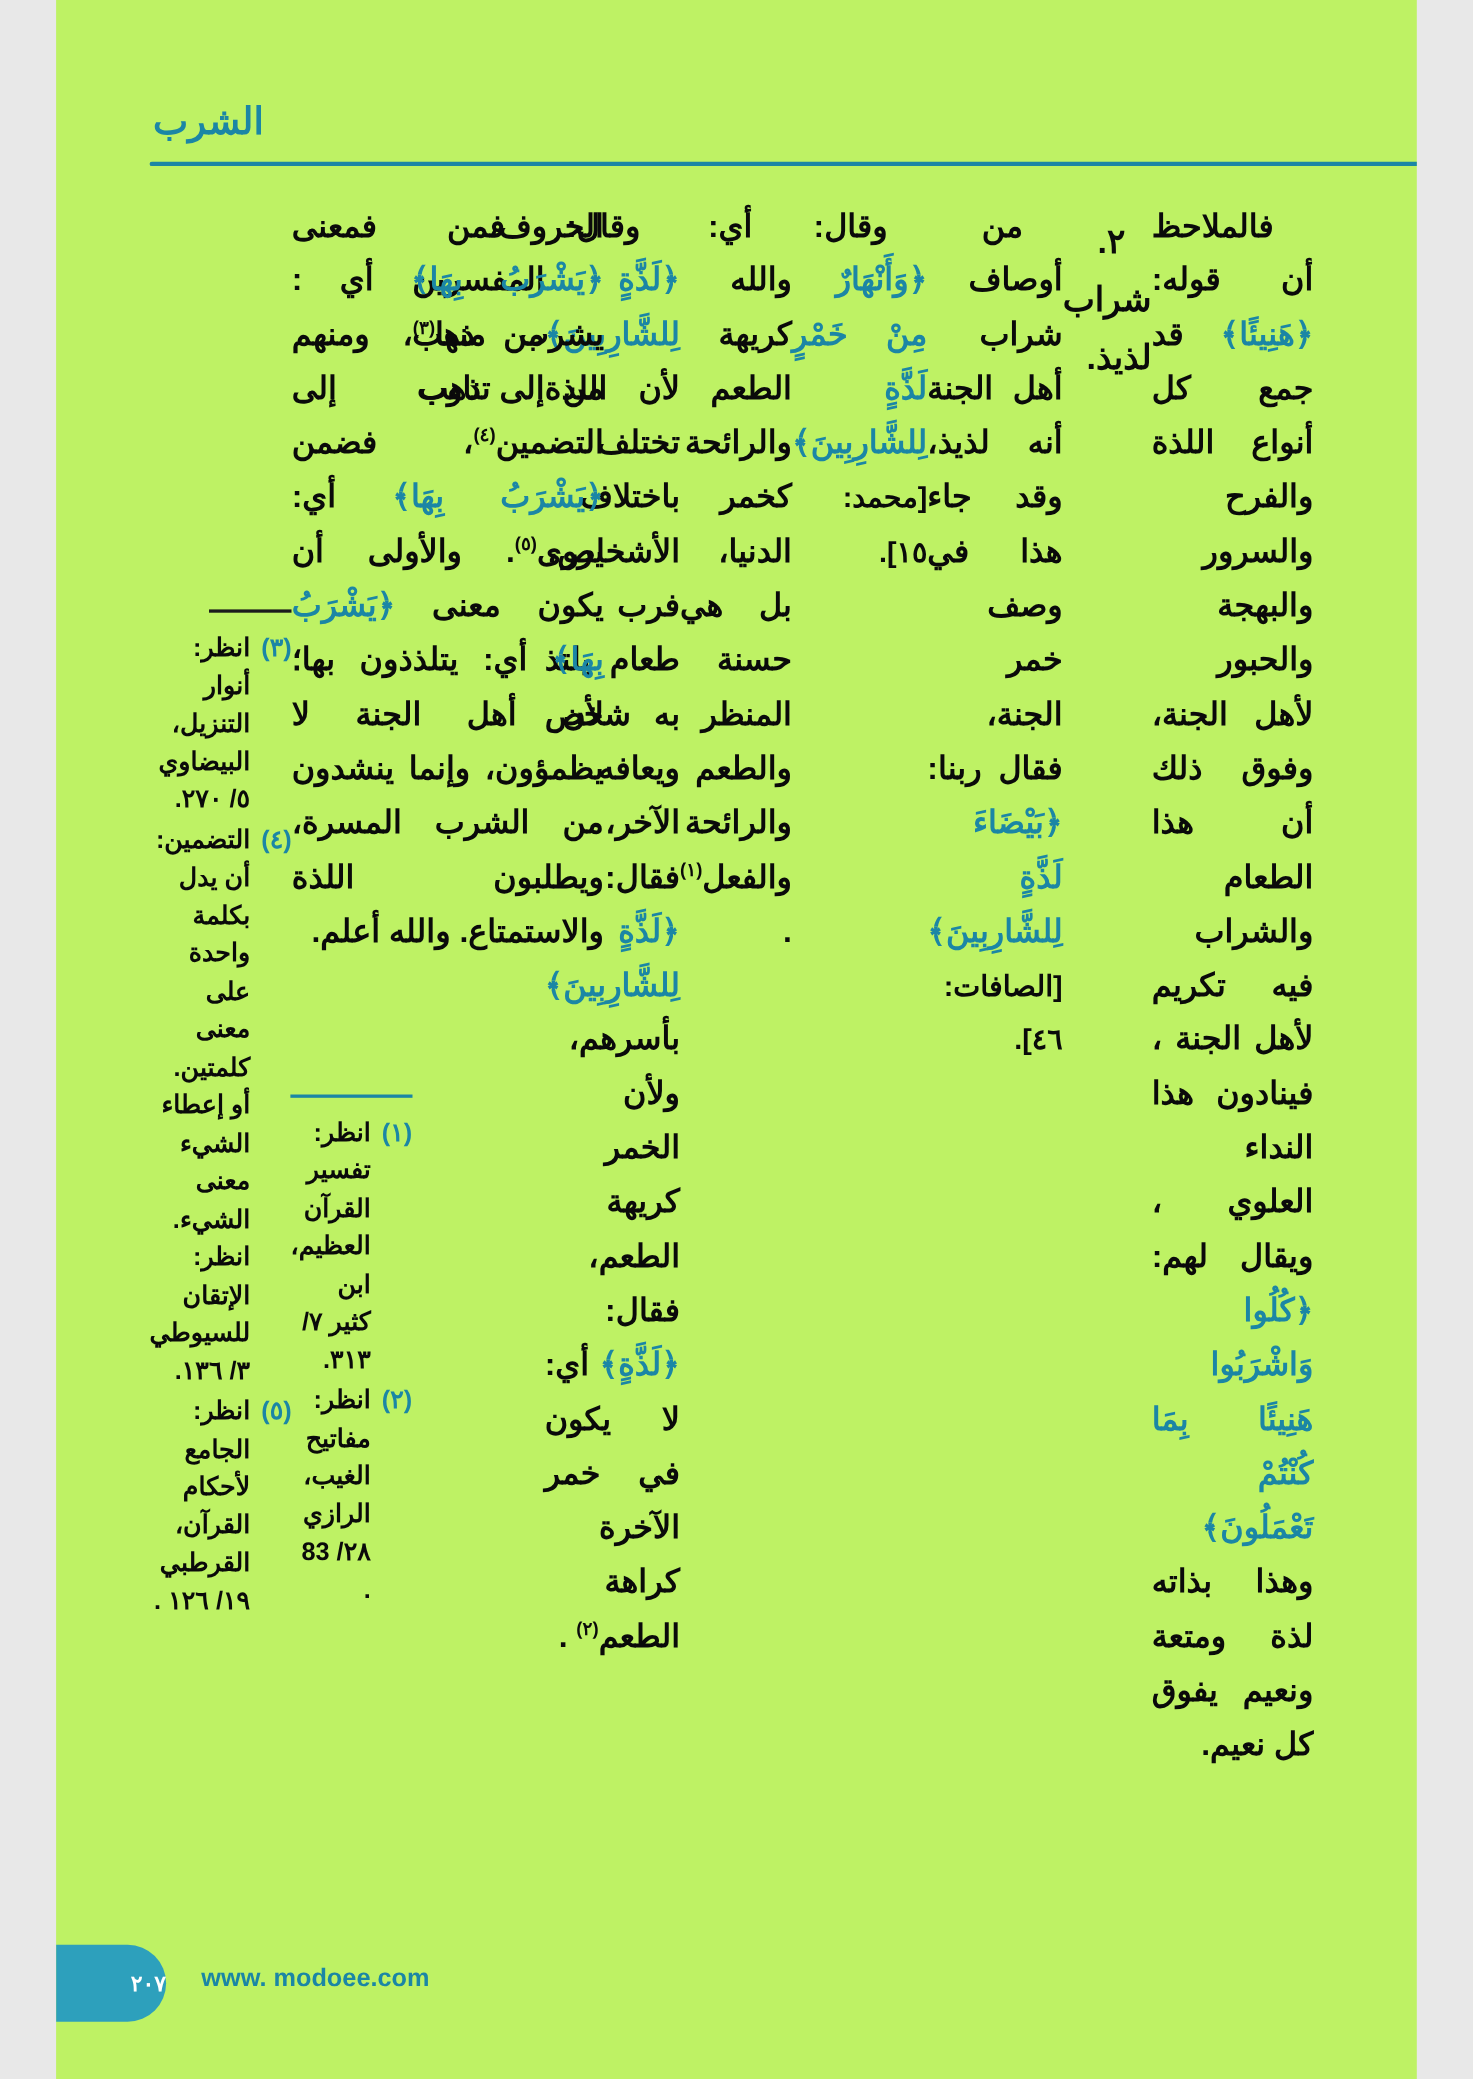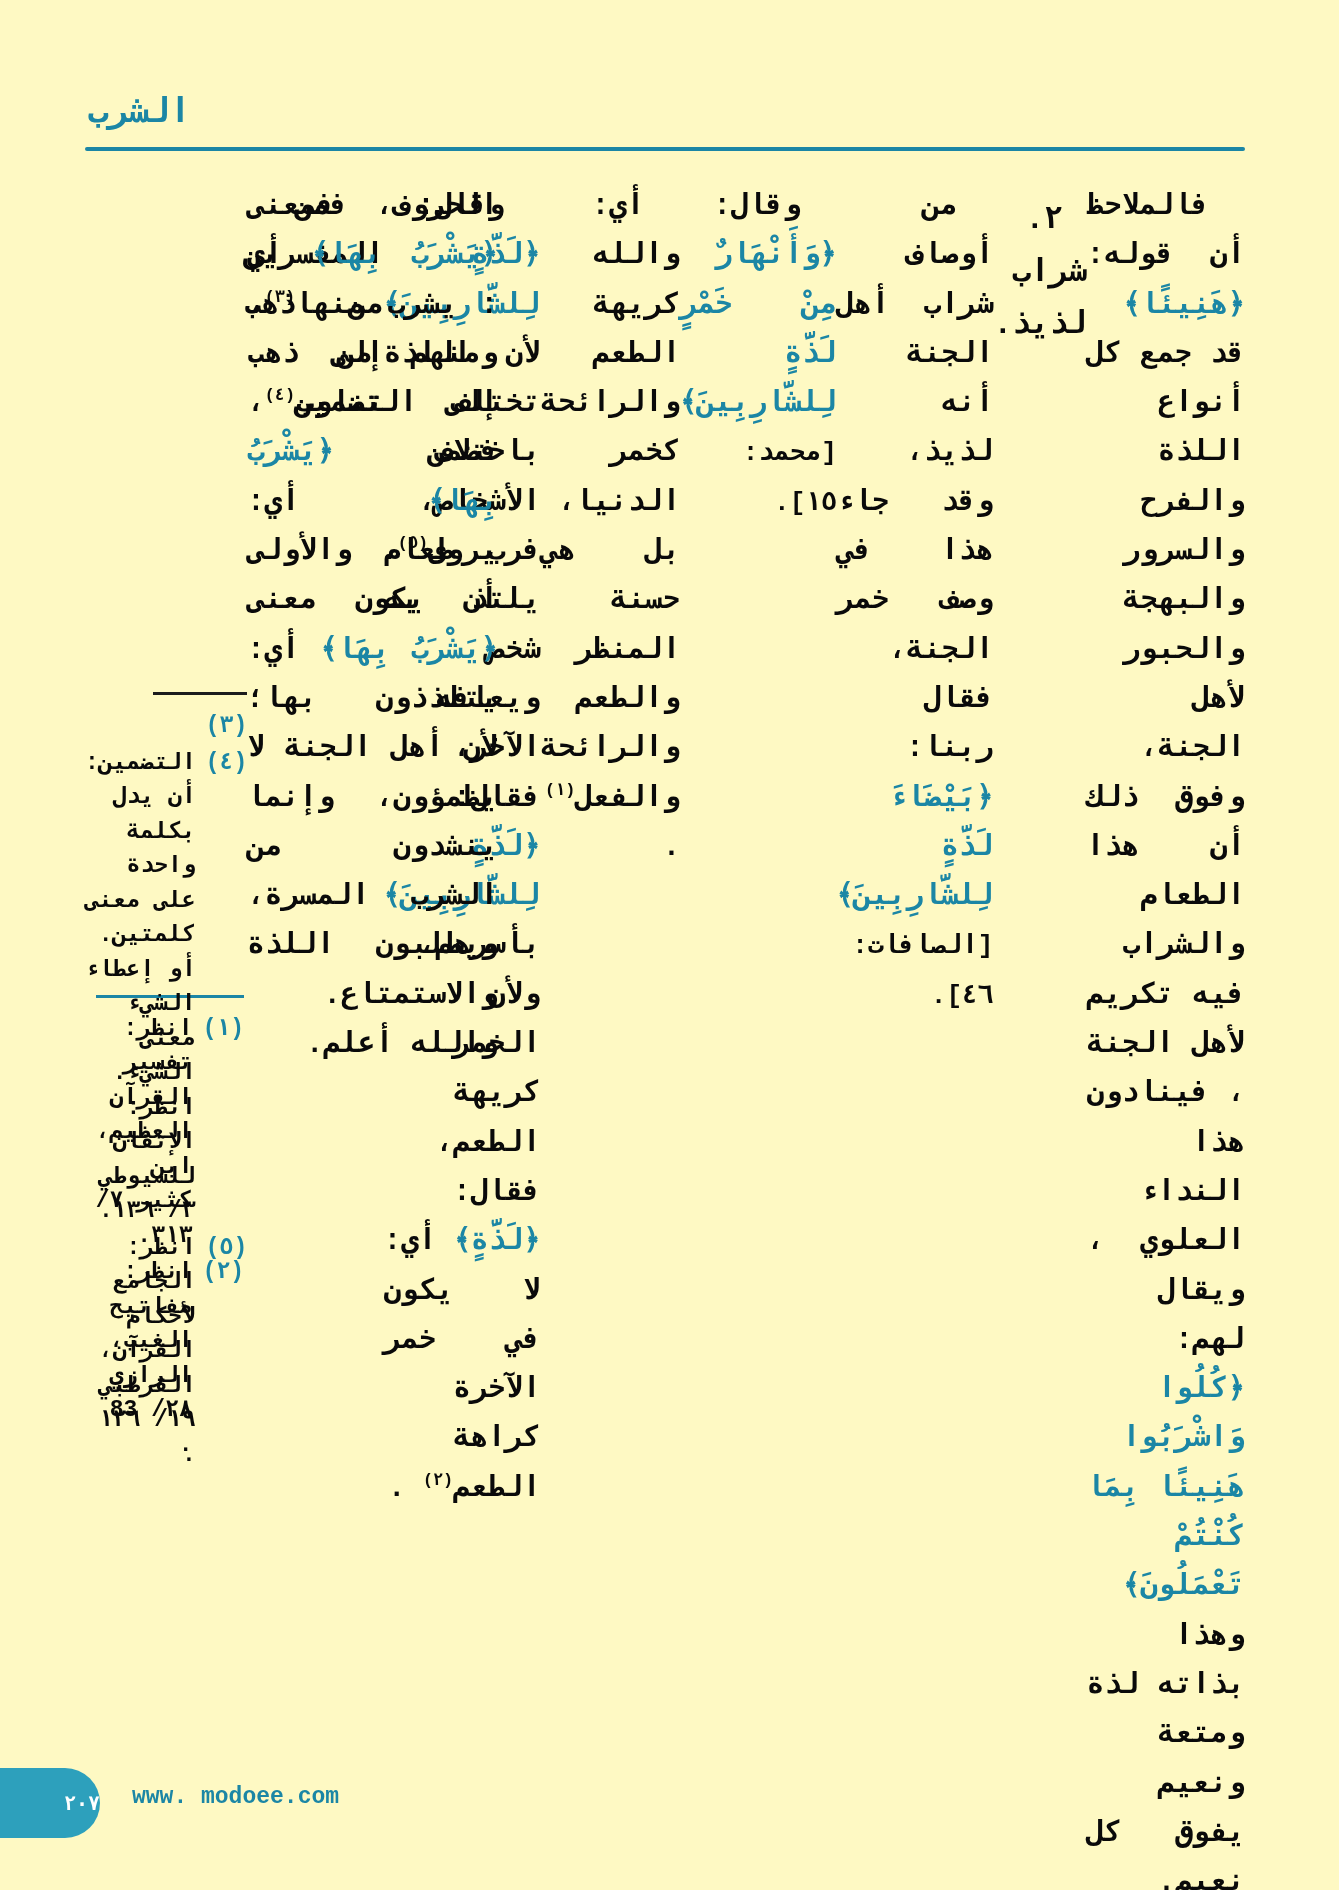--- a/index.html
+++ b/index.html
@@ -4,25 +4,25 @@
 <style>
   :root{
     --accent:#1b86a5;
     --badge:#2da0bc;
     --ink:#0a0a0a;
   }
   *{box-sizing:border-box;}
   html,body{margin:0;padding:0;background:#e8e8e8;}
   .page{
     position:relative;
-    width:1339px;height:1890px;
+    width:1237px;height:1890px;
     margin:0 auto;
-    background:#fef9c3;
+    background:#bef264;
     direction:rtl;
-    font-family:Liberation Mono, monospace;
+    font-family:Liberation Sans, sans-serif;
     font-weight:700;
     color:var(--ink);
     overflow:hidden;
   }
   .header-title{
     position:absolute;top:90px;left:88px;
     color:var(--accent);
     font-size:34px;
   }
   .header-rule{
@@ -99,20 +99,21 @@
     </div>
   </div>
 
   <div class="col col-left">
     <p class="para flush"><span class="seg-n">الحروف، فمعنى </span><span class="seg-q">﴿يَشْرَبُ بِهَا﴾</span><span class="seg-n"> أي : يشرب منها</span><span class="seg-sup">(٣)</span><span class="seg-n">، ومنهم من ذهب إلى التضمين</span><span class="seg-sup">(٤)</span><span class="seg-n">، فضمن </span><span class="seg-q">﴿يَشْرَبُ بِهَا﴾</span><span class="seg-n"> أي: يروى</span><span class="seg-sup">(٥)</span><span class="seg-n">. والأولى أن يكون معنى </span><span class="seg-q">﴿يَشْرَبُ بِهَا﴾</span><span class="seg-n"> أي: يتلذذون بها؛ لأن أهل الجنة لا يظمؤون، وإنما ينشدون من الشرب المسرة، ويطلبون اللذة والاستمتاع. والله أعلم.</span></p>
 
     <div class="footnotes">
       <div class="fn-rule"></div>
       <div class="footnote">
         <span class="fn-num">(٣)</span>
+        <span class="fn-text">انظر: أنوار التنزيل، البيضاوي ٥/ ٢٧٠.</span>
       </div>
       <div class="footnote">
         <span class="fn-num">(٤)</span>
         <span class="fn-text">التضمين: أن يدل بكلمة واحدة على معنى كلمتين. أو إعطاء الشيء معنى الشيء. انظر: الإتقان للسيوطي ٣/ ١٣٦.</span>
       </div>
       <div class="footnote">
         <span class="fn-num">(٥)</span>
         <span class="fn-text">انظر: الجامع لأحكام القرآن، القرطبي ١٩/ ١٢٦ .</span>
       </div>
     </div>

